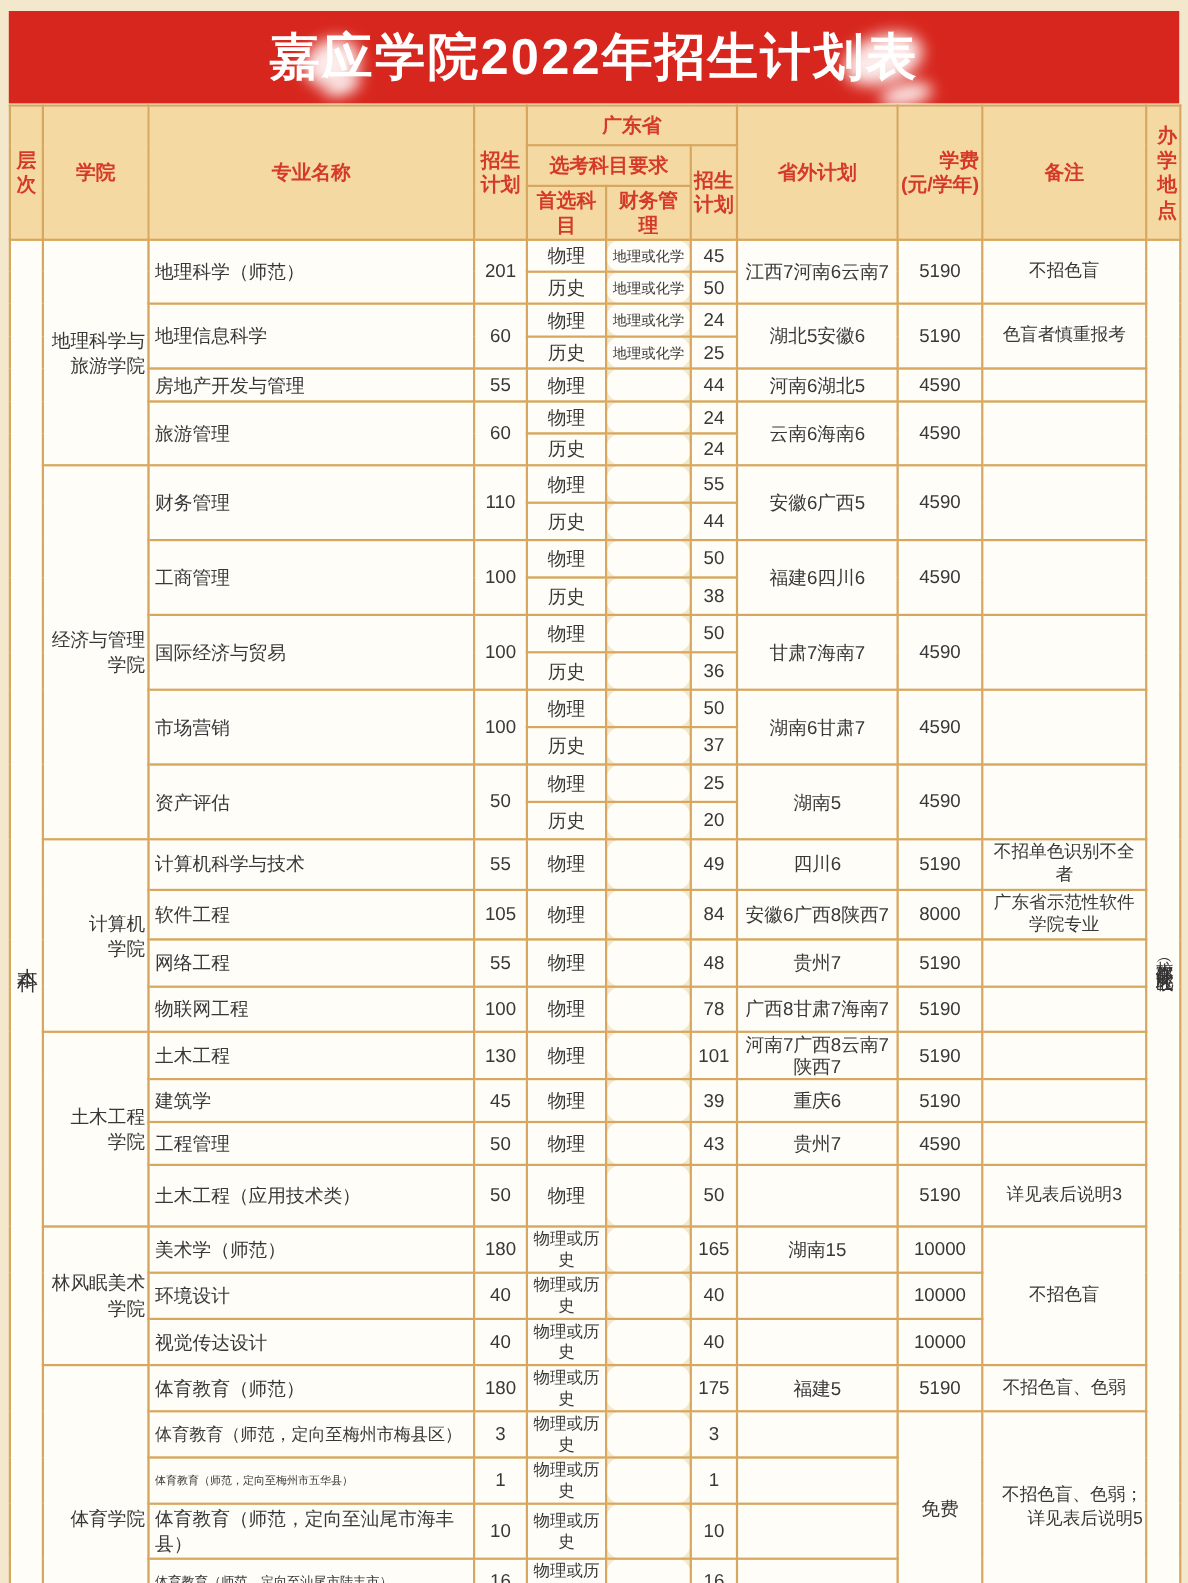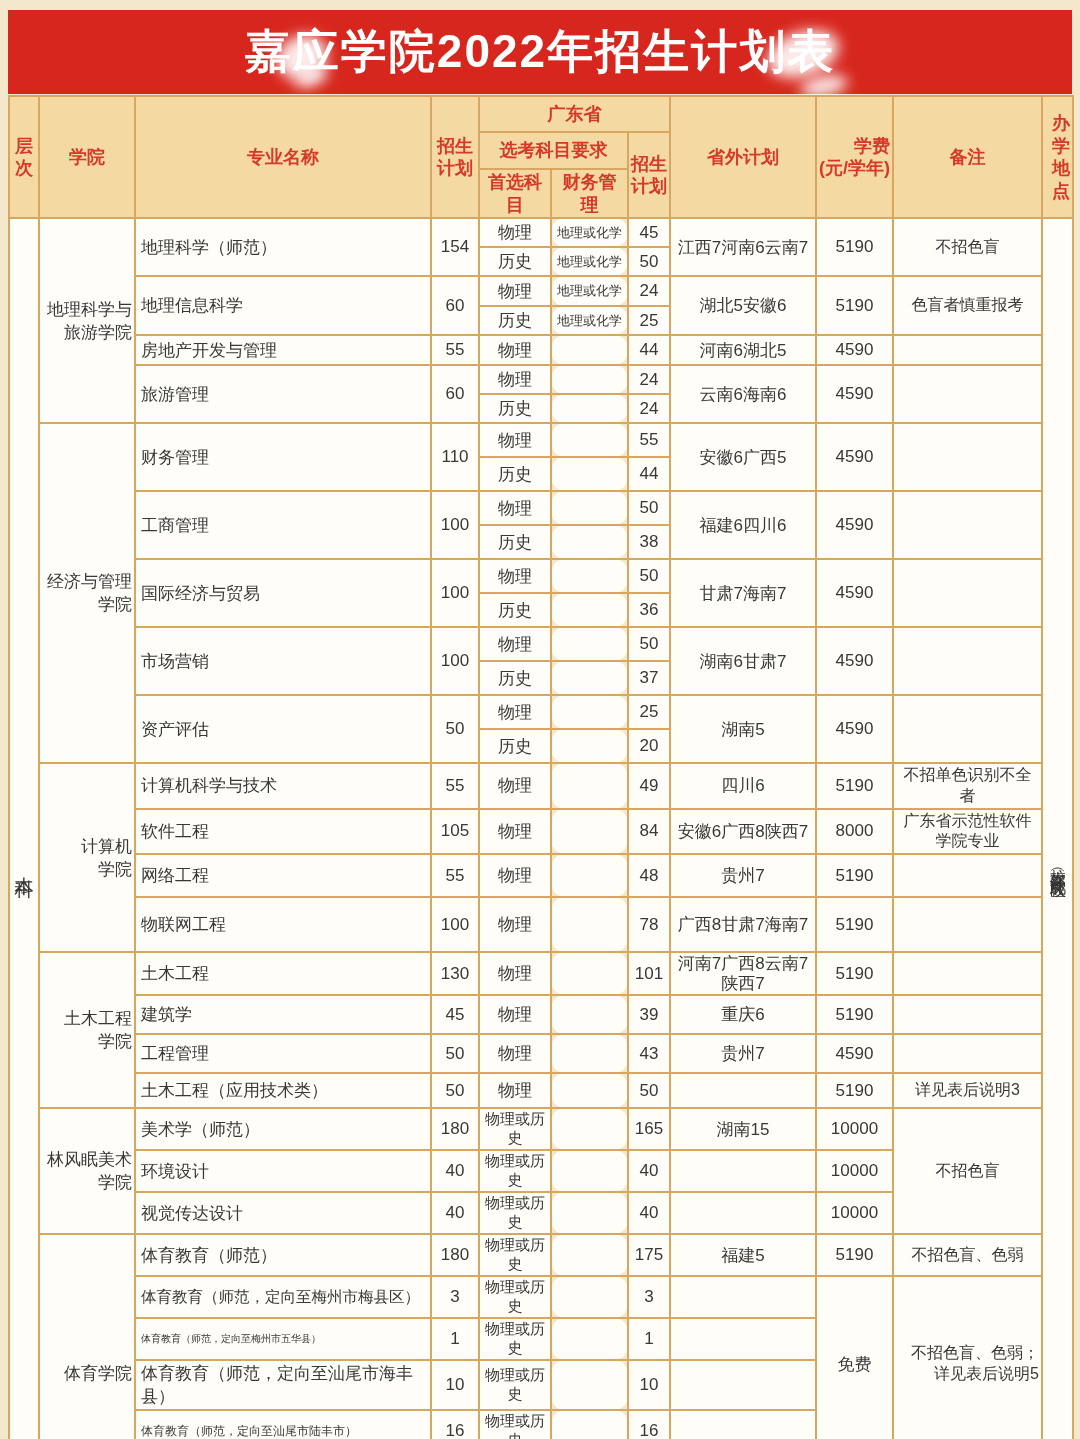--- a/index.html
+++ b/index.html
@@ -82,21 +82,21 @@
     <tr class="hh" style="height:37px">
       <td class="hsm">首选科目</td>
       <td class="hsm">财务管理</td>
     </tr>
 
     <tr style="height:29px">
       <td rowspan="34" class="vert">本科</td>
       <td rowspan="7" class="pre">地理科学与
 旅游学院</td>
       <td rowspan="2" class="major">地理科学（师范）</td>
-      <td rowspan="2">154</td>
+      <td rowspan="2">201</td>
       <td>物理</td>
       <td class="small">地理或化学</td>
       <td>45</td>
       <td rowspan="2">江西7河南6云南7</td>
       <td rowspan="2" class="fee">5190</td>
       <td rowspan="2" class="remark">不招色盲</td>
       <td rowspan="34" class="vloc">校本部（江北校区）</td>
     </tr>
     <tr style="height:29px">
       <td>历史</td>
@@ -247,21 +247,21 @@
     <tr style="height:43px">
       <td class="major">网络工程</td>
       <td>55</td>
       <td>物理</td>
       <td class="small"></td>
       <td>48</td>
       <td>贵州7</td>
       <td class="fee">5190</td>
       <td class="remark"></td>
     </tr>
-    <tr style="height:55px">
+    <tr style="height:41px">
       <td class="major">物联网工程</td>
       <td>100</td>
       <td>物理</td>
       <td class="small"></td>
       <td>78</td>
       <td>广西8甘肃7海南7</td>
       <td class="fee">5190</td>
       <td class="remark"></td>
     </tr>
 
@@ -290,21 +290,21 @@
     <tr style="height:39px">
       <td class="major">工程管理</td>
       <td>50</td>
       <td>物理</td>
       <td class="small"></td>
       <td>43</td>
       <td>贵州7</td>
       <td class="fee">4590</td>
       <td class="remark"></td>
     </tr>
-    <tr style="height:35px">
+    <tr style="height:56px">
       <td class="major">土木工程（应用技术类）</td>
       <td>50</td>
       <td>物理</td>
       <td class="small"></td>
       <td>50</td>
       <td></td>
       <td class="fee">5190</td>
       <td class="remark">详见表后说明3</td>
     </tr>
 

